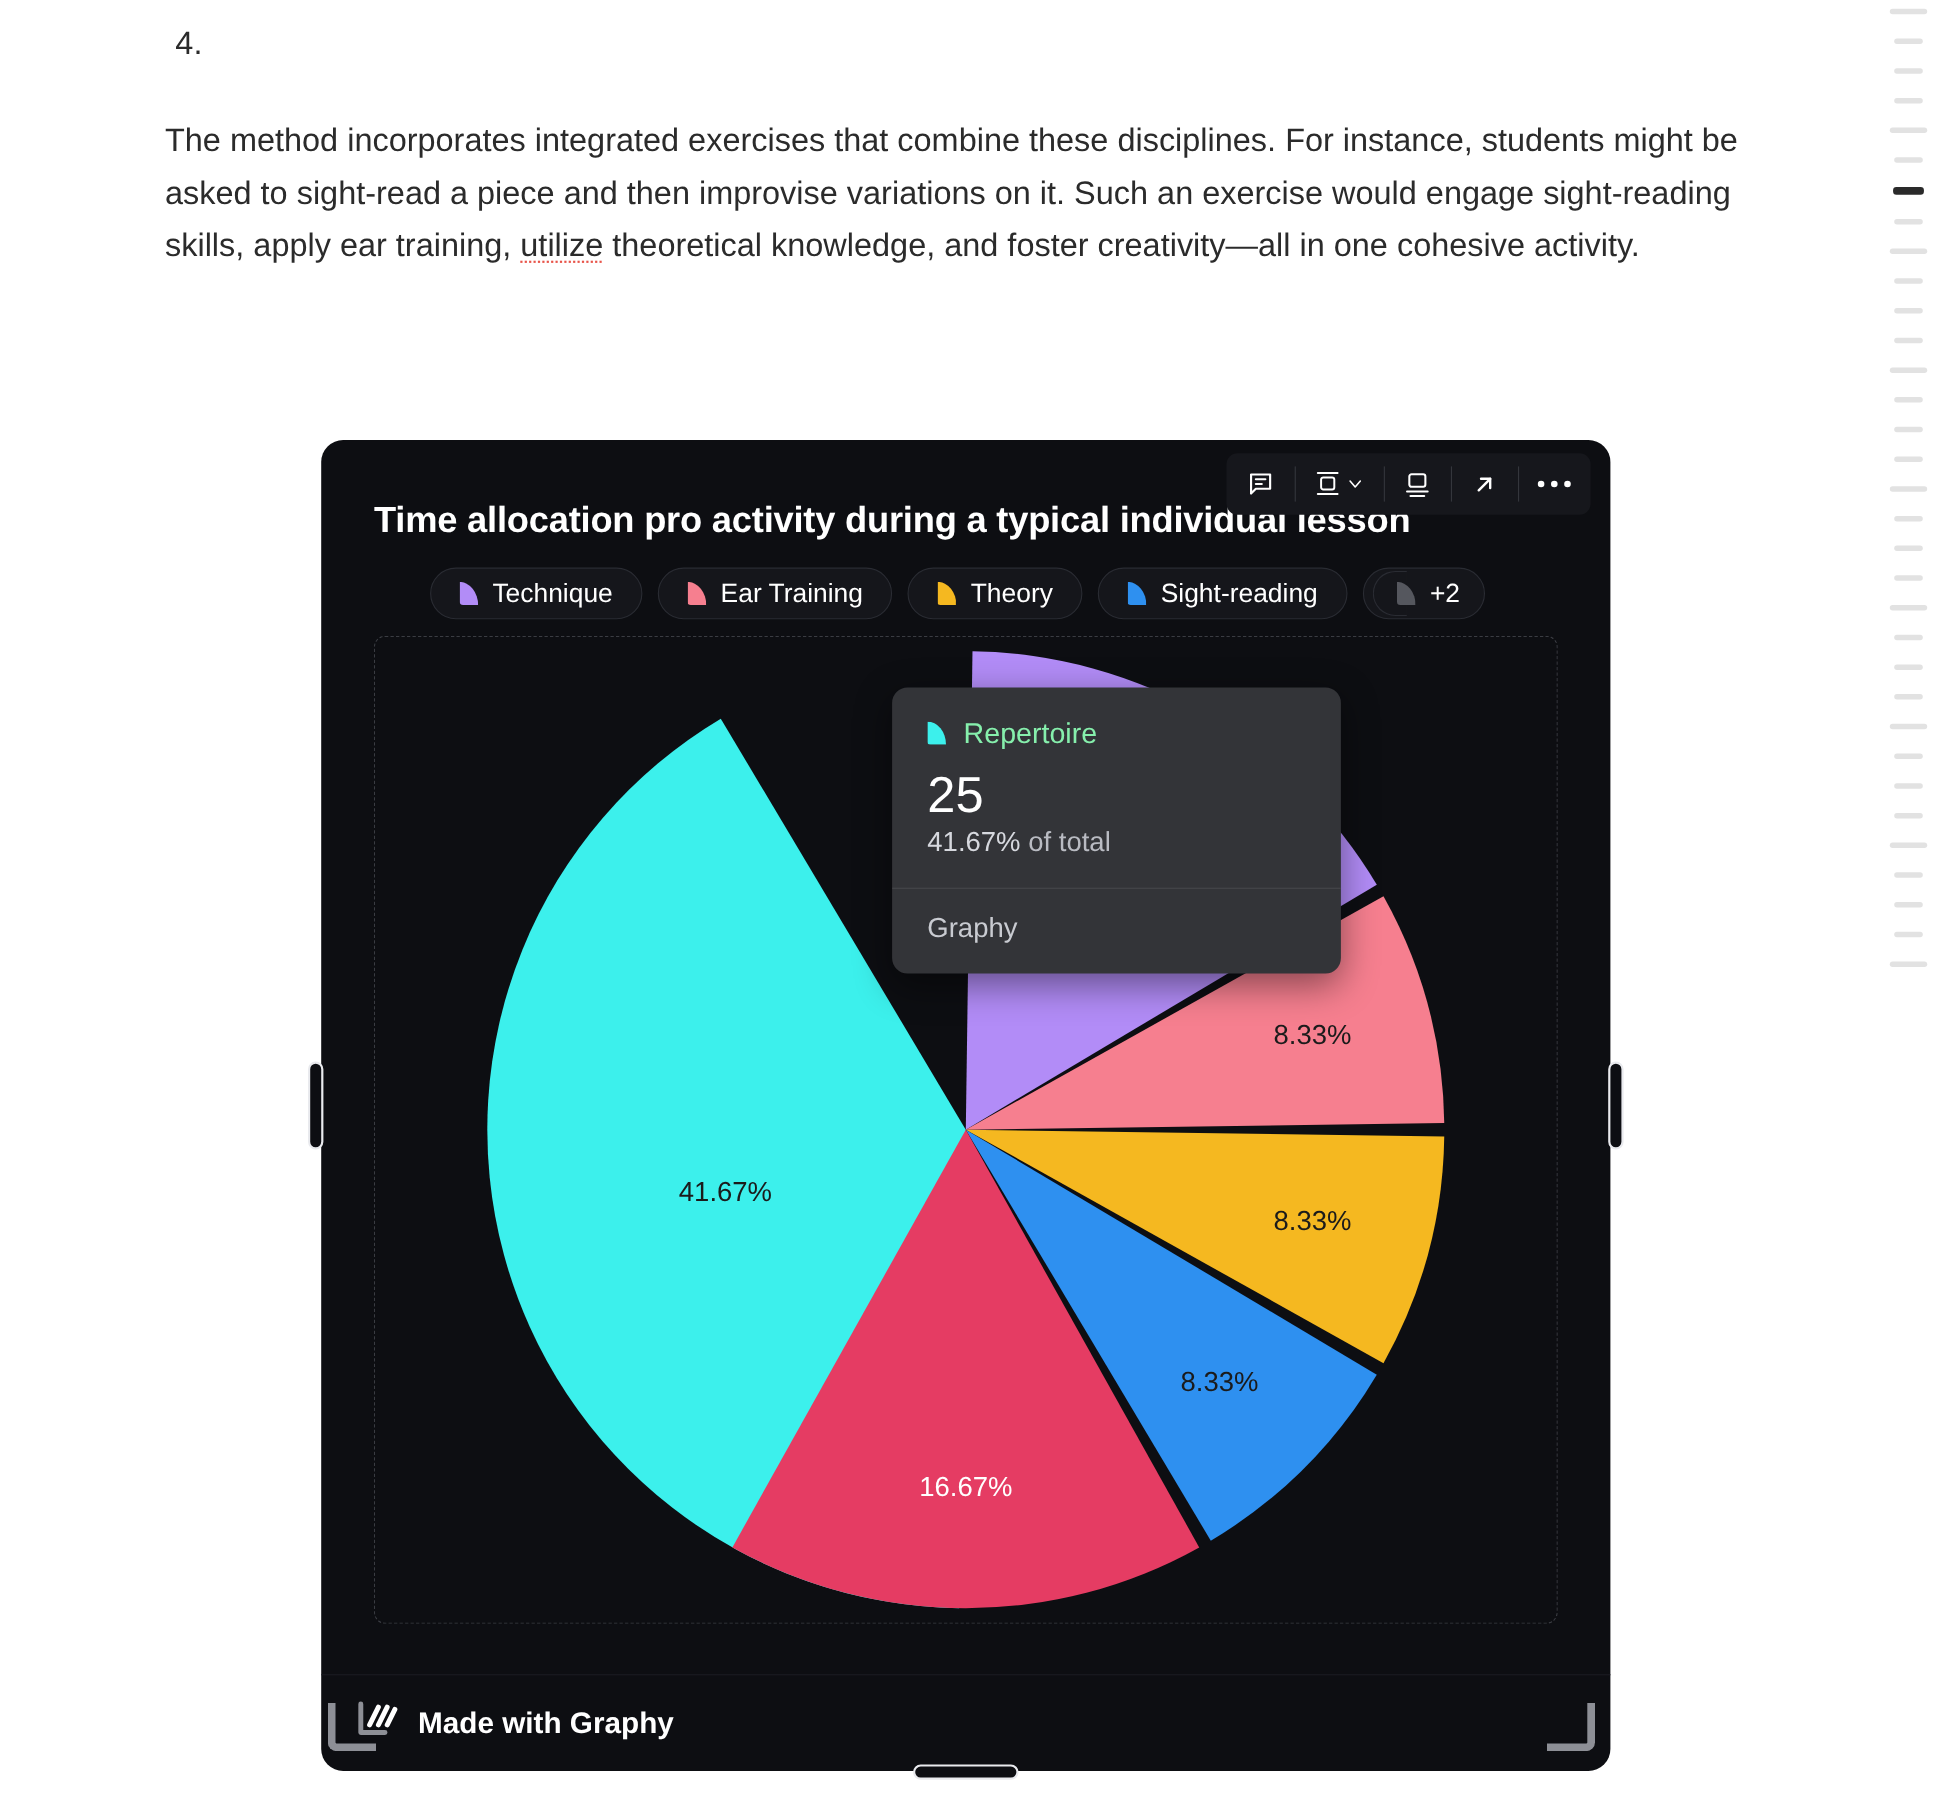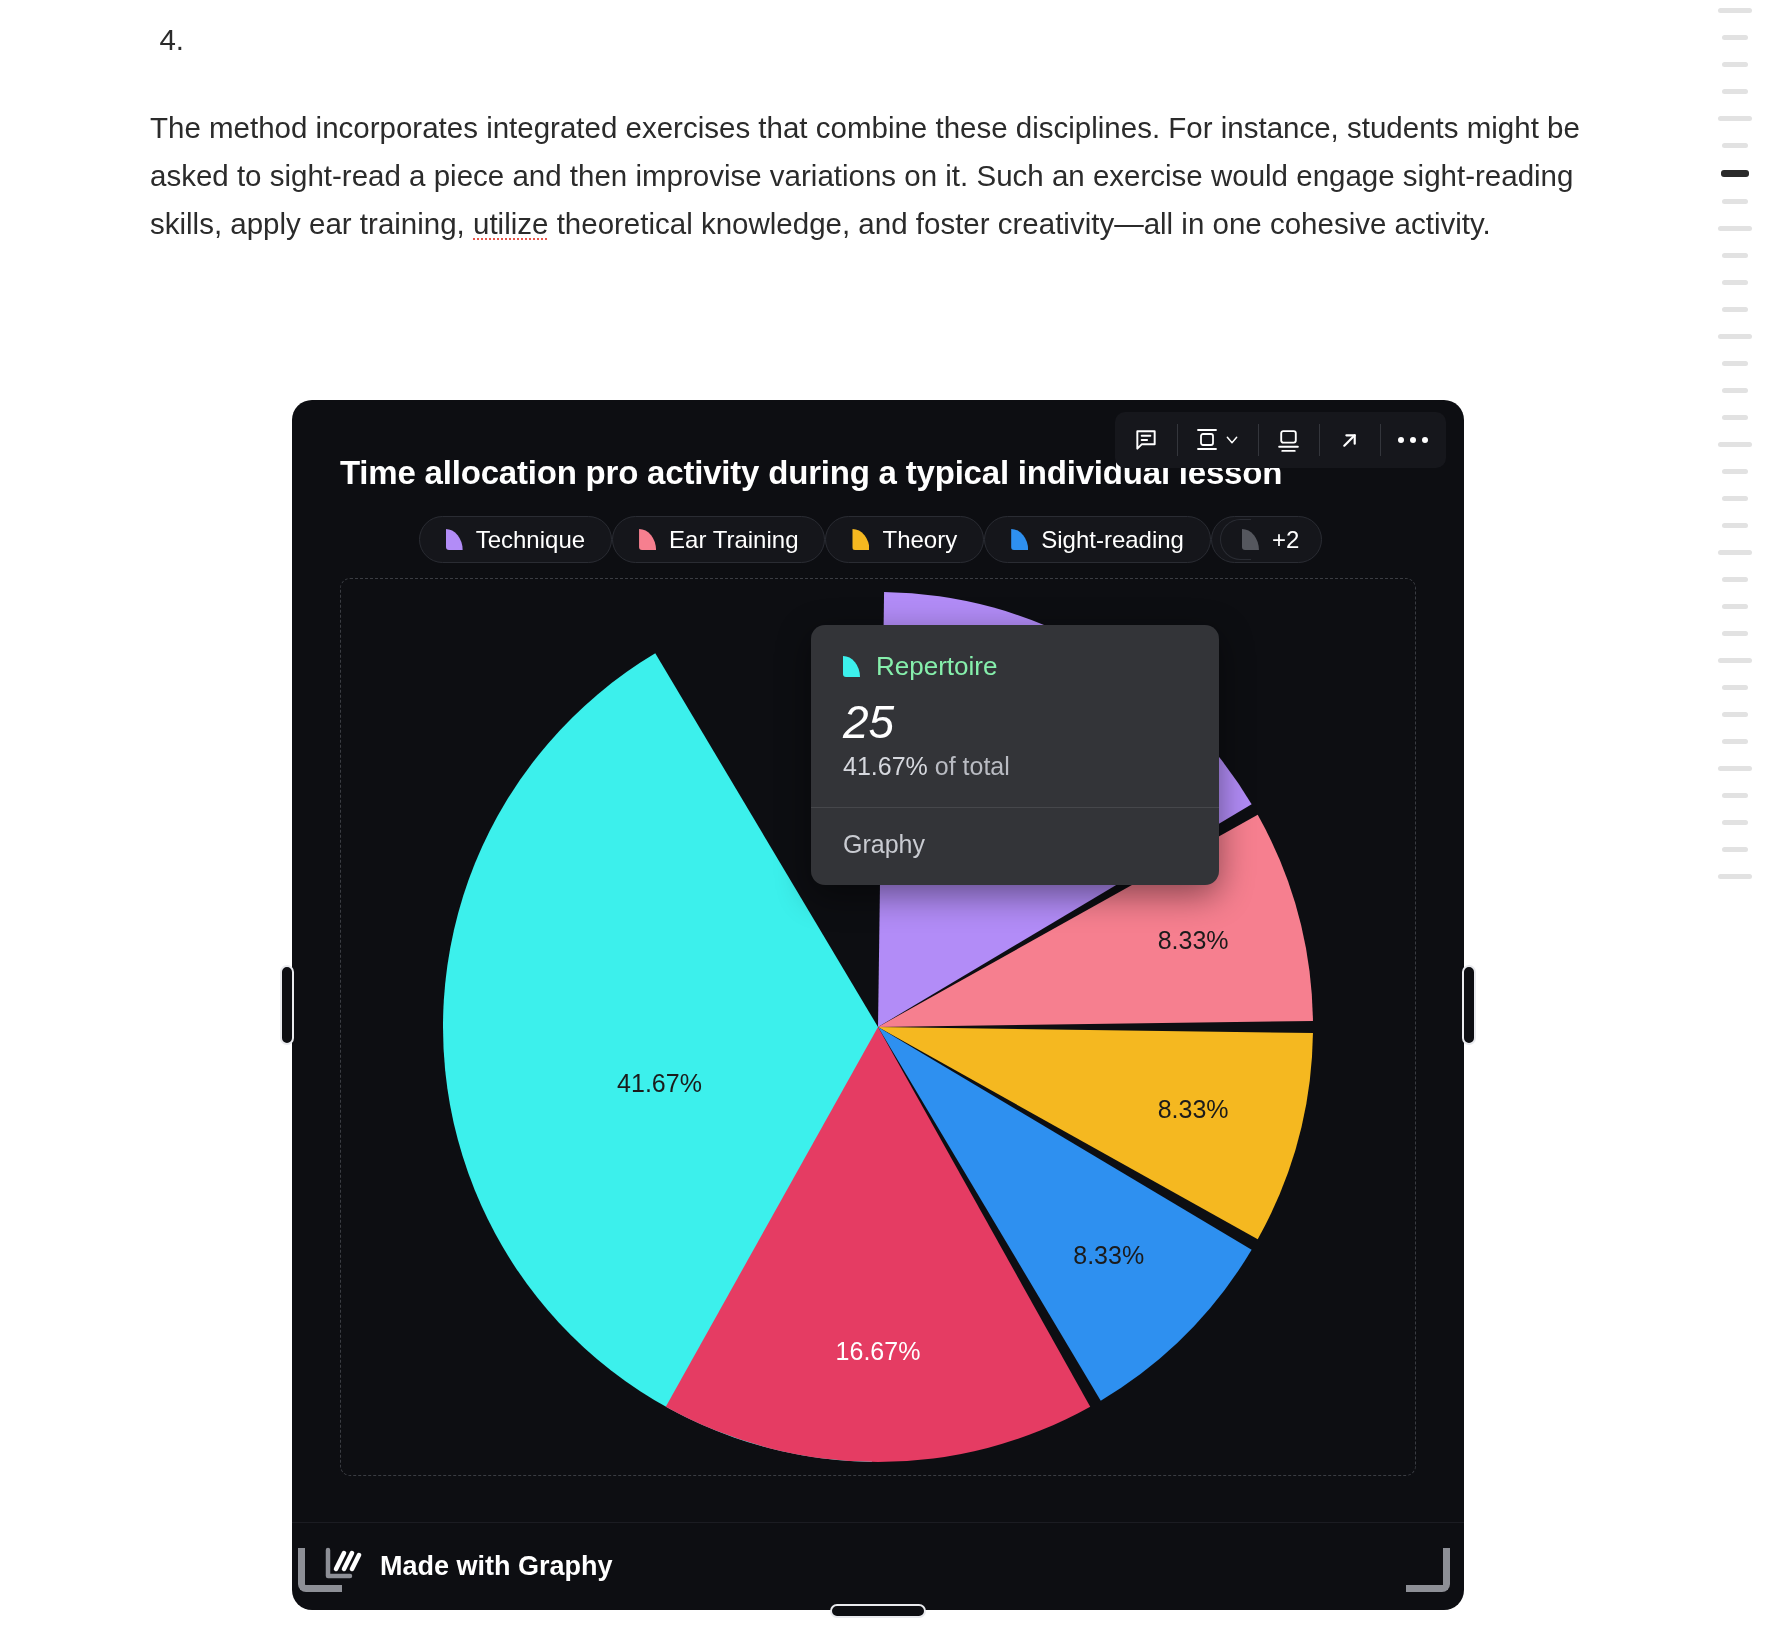--- a/index.html
+++ b/index.html
@@ -105,20 +105,21 @@
     font-weight: 700;
     color: #ffffff;
     letter-spacing: -0.2px;
   }
 
   
   .legend {
     position: absolute;
     left: 0; right: 15px; top: 116px;
     display: flex; justify-content: center; align-items: center;
+    gap: 14px;
   }
   .legend-item {
     display: flex; align-items: center; gap: 13px;
     height: 47px;
     padding: 0 26px;
     border: 1px solid #2a2c33;
     border-radius: 24px;
     background: #15161b;
     color: #fff;
     font-size: 24px;
@@ -175,21 +176,21 @@
     background: #333438;
     border-radius: 14px;
     box-shadow: 0 10px 34px rgba(0,0,0,.45);
     overflow: hidden;
     z-index: 25;
     color: #fff;
   }
   .tt-top { padding: 26px 32px 26px; }
   .tt-head { display: flex; align-items: center; gap: 16px; margin-bottom: 16px; }
   .tt-name { font-size: 26px; color: #86efac; }
-  .tt-value { font-size: 46px; font-weight: 400; line-height: 1.05; color: #fff; font-style: italic; }
+  .tt-value { font-size: 46px; font-weight: 400; line-height: 1.05; color: #fff; }
   .tt-sub { font-size: 25px; color: #b9bbc2; margin-top: 6px; }
   .tt-sub .pct { color: #d6d8de; }
   .tt-rowsep { height: 1px; background: #46474b; }
   .tt-row { padding: 22px 32px 26px; font-size: 25px; color: #c9cbd1; }
 
   
   .footer {
     position: absolute;
     left: 0; right: 0; bottom: 0;
     height: 88px;

